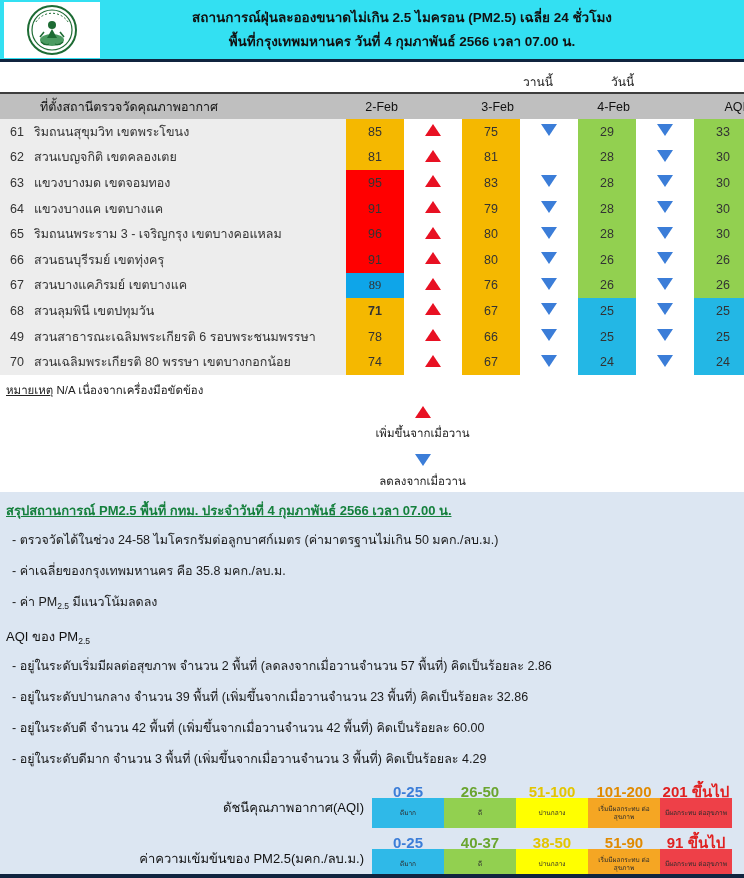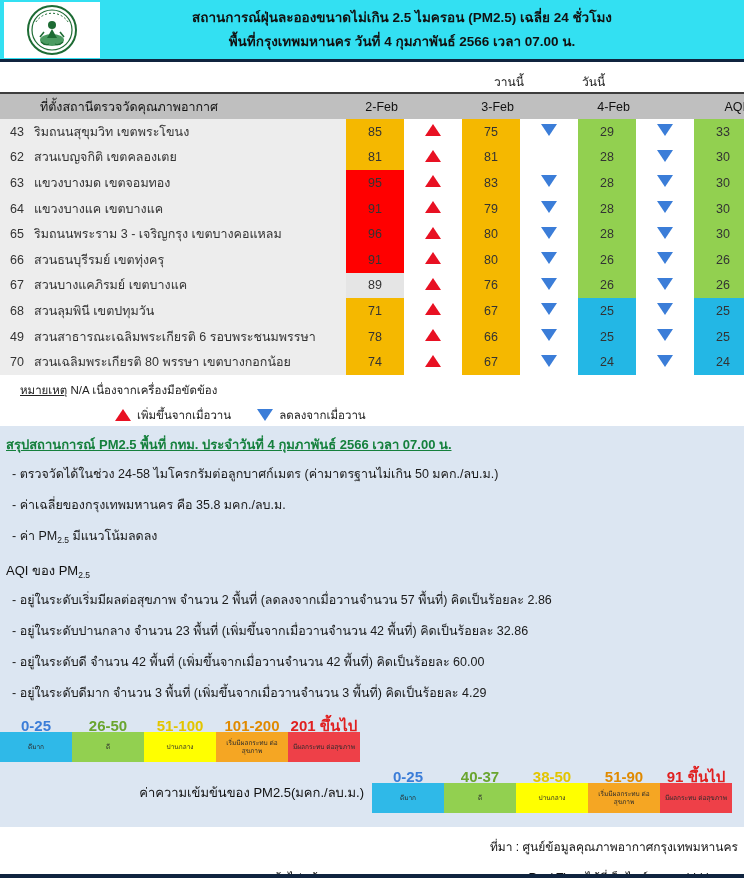--- a/index.html
+++ b/index.html
@@ -53,20 +53,21 @@
     height: 32px;
     background: #ffffff;
     border-bottom: 2px solid #3d3d3d;
   }
   .dayband .lbl {
     position: absolute;
     bottom: 1px;
     font-size: 12px;
     color: #111;
     white-space: nowrap;
+    margin-left: 29px;
   }
   .dayband .lbl.yesterday { left: 494px; }
   .dayband .lbl.today     { left: 582px; }
 
   
   table.aqitable {
     width: 744px;
     border-collapse: collapse;
     table-layout: fixed;
   }
@@ -137,36 +138,37 @@
     border-bottom: 12px solid #E81123;
   }
   .arrow.down {
     border-left: 8px solid transparent;
     border-right: 8px solid transparent;
     border-top: 12px solid #3B7DD8;
   }
 
   
   .notes {
-    padding: 6px 0 2px 20px;
+    padding: 6px 0 2px 6px;
     background: #ffffff;
   }
   .notes-line1 {
     font-size: 11.5px;
     color: #222;
     margin-bottom: 7px;
   }
   .notes-line1 .u { text-decoration: underline; }
   .notes-line2 {
     font-size: 11.5px;
     color: #222;
     padding-left: 95px;
     display: flex;
     align-items: center;
     gap: 6px;
+    flex-direction: column;
   }
   .notes-line2 .sep { width: 14px; display:inline-block; }
 
   
   .summary {
     background: #DCE6F2;
     padding: 8px 10px 10px 6px;
   }
   .summary h2 {
     font-size: 13px;
@@ -319,21 +321,21 @@
         <th class="h-num">3-Feb</th>
         <th class="h-blank"></th>
         <th class="h-num">4-Feb</th>
         <th class="h-blank"></th>
         <th class="h-num">AQI</th>
 
       </tr>
     </thead>
     <tbody id="table-body">
         <tr>
-          <td class="cell-no">43</td>
+          <td class="cell-no">61</td>
           <td class="cell-name">ริมถนนสุขุมวิท เขตพระโขนง</td>
           <td class="cell-val" style="background: rgb(245, 184, 0);">85</td>
           <td class="cell-arrow"><span class="arrow up"></span></td>
           <td class="cell-val" style="background: rgb(245, 184, 0);">75</td>
           <td class="cell-arrow"><span class="arrow down"></span></td>
           <td class="cell-val" style="background: rgb(146, 208, 80);">29</td>
           <td class="cell-arrow"><span class="arrow down"></span></td>
           <td class="cell-val" style="background: rgb(146, 208, 80);">33</td>
         </tr>
         <tr>
@@ -387,32 +389,32 @@
           <td class="cell-arrow"><span class="arrow up"></span></td>
           <td class="cell-val" style="background: rgb(245, 184, 0);">80</td>
           <td class="cell-arrow"><span class="arrow down"></span></td>
           <td class="cell-val" style="background: rgb(146, 208, 80);">26</td>
           <td class="cell-arrow"><span class="arrow down"></span></td>
           <td class="cell-val" style="background: rgb(146, 208, 80);">26</td>
         </tr>
         <tr>
           <td class="cell-no">67</td>
           <td class="cell-name">สวนบางแคภิรมย์ เขตบางแค</td>
-          <td class="cell-val" style="background: #e5e5e5;">89</td>
+          <td class="cell-val" style="background: #0ea5e9; font-family: Liberation Serif, serif;">89</td>
           <td class="cell-arrow"><span class="arrow up"></span></td>
           <td class="cell-val" style="background: rgb(245, 184, 0);">76</td>
           <td class="cell-arrow"><span class="arrow down"></span></td>
           <td class="cell-val" style="background: rgb(146, 208, 80);">26</td>
           <td class="cell-arrow"><span class="arrow down"></span></td>
           <td class="cell-val" style="background: rgb(146, 208, 80);">26</td>
         </tr>
         <tr>
           <td class="cell-no">68</td>
           <td class="cell-name">สวนลุมพินี เขตปทุมวัน</td>
-          <td class="cell-val" style="background: rgb(245, 184, 0);">71</td>
+          <td class="cell-val" style="background: rgb(245, 184, 0); font-weight: bold;">71</td>
           <td class="cell-arrow"><span class="arrow up"></span></td>
           <td class="cell-val" style="background: rgb(245, 184, 0);">67</td>
           <td class="cell-arrow"><span class="arrow down"></span></td>
           <td class="cell-val" style="background: rgb(35, 183, 229);">25</td>
           <td class="cell-arrow"><span class="arrow down"></span></td>
           <td class="cell-val" style="background: rgb(35, 183, 229);">25</td>
         </tr>
         <tr>
           <td class="cell-no">49</td>
           <td class="cell-name">สวนสาธารณะเฉลิมพระเกียรติ 6 รอบพระชนมพรรษา</td>
@@ -452,27 +454,28 @@
     </div>
   </div>
 
   <div class="summary">
     <h2>สรุปสถานการณ์ PM2.5 พื้นที่ กทม. ประจำวันที่ 4 กุมภาพันธ์ 2566 เวลา 07.00 น.</h2>
     <p>- ตรวจวัดได้ในช่วง 24-58 ไมโครกรัมต่อลูกบาศก์เมตร (ค่ามาตรฐานไม่เกิน 50 มคก./ลบ.ม.)</p>
     <p>- ค่าเฉลี่ยของกรุงเทพมหานคร คือ 35.8 มคก./ลบ.ม.</p>
     <p><span>- ค่า PM</span><sub>2.5</sub><span>  มีแนวโน้มลดลง</span></p>
     <h3><span>AQI ของ PM</span><sub>2.5</sub></h3>
     <p>- อยู่ในระดับเริ่มมีผลต่อสุขภาพ จำนวน 2 พื้นที่ (ลดลงจากเมื่อวานจำนวน 57 พื้นที่) คิดเป็นร้อยละ  2.86</p>
-    <p>- อยู่ในระดับปานกลาง จำนวน 23 พื้นที่ (เพิ่มขึ้นจากเมื่อวานจำนวน 42 พื้นที่) คิดเป็นร้อยละ  32.86</p>
+    <p>- อยู่ในระดับปานกลาง จำนวน 39 พื้นที่ (เพิ่มขึ้นจากเมื่อวานจำนวน 23 พื้นที่) คิดเป็นร้อยละ  32.86</p>
     <p>- อยู่ในระดับดี จำนวน  42 พื้นที่ (เพิ่มขึ้นจากเมื่อวานจำนวน 42 พื้นที่) คิดเป็นร้อยละ  60.00</p>
     <p>- อยู่ในระดับดีมาก จำนวน 3 พื้นที่ (เพิ่มขึ้นจากเมื่อวานจำนวน 3 พื้นที่) คิดเป็นร้อยละ  4.29</p>
   </div>
 
   <div class="legend-area" id="legend-area">
       <div class="legend-row">
+        <div class="legend-label">ดัชนีคุณภาพอากาศ(AQI)</div>
         <div class="legend-bar">
           <div class="legend-cell k-blue">
             <div class="legend-range">0-25</div>
             <div class="legend-swatch" style="background: rgb(47, 185, 232);">ดีมาก</div>
           </div>
           <div class="legend-cell k-green">
             <div class="legend-range">26-50</div>
             <div class="legend-swatch" style="background: rgb(146, 208, 80);">ดี</div>
           </div>
           <div class="legend-cell k-yellow">

